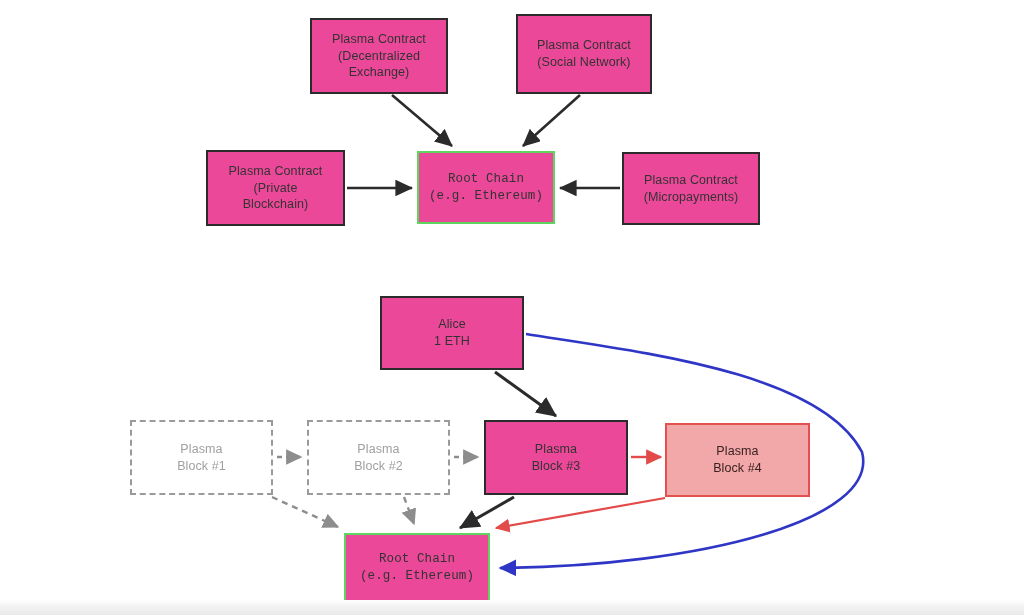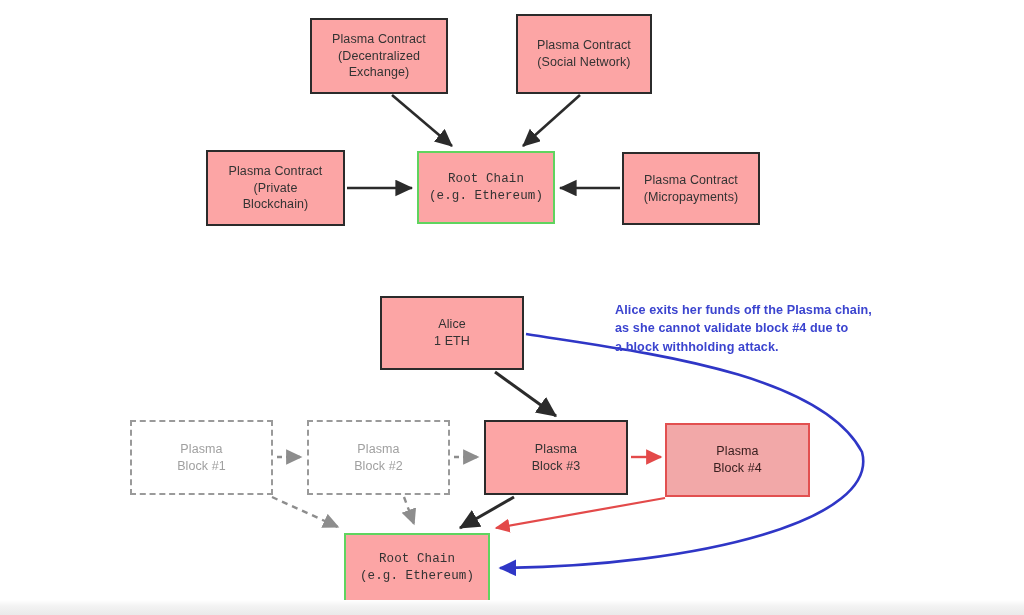--- a/index.html
+++ b/index.html
@@ -6,21 +6,21 @@
   html,body{margin:0;padding:0;background:#ffffff;}
   body{
     width:1024px;height:615px;overflow:hidden;position:relative;
     font-family:"Liberation Sans","DejaVu Sans",sans-serif;
   }
   #stage{position:absolute;left:0;top:0;width:1024px;height:615px;background:#fff;}
   svg#wires{position:absolute;left:0;top:0;width:1024px;height:615px;}
   .node{
     position:absolute;box-sizing:border-box;display:flex;
     align-items:center;justify-content:center;text-align:center;
-    font-size:12.5px;line-height:1.35;color:#333;background:#fca5a5;
+    font-size:12.5px;line-height:1.35;color:#333;background:#ec4899;
     letter-spacing:.1px;
   }
   .node .lbl{display:block;padding:0 4px;}
   .solid-black{border:2.5px solid #2b2b2b;}
   .green-box{border:2.5px solid #5fd45f;font-family:Liberation Mono, monospace;}
   .dashed-box{border:2px dashed #9a9a9a;color:#a0a0a0;background:transparent;}
   .red-box{border:2.5px solid #e25050;background:#f2a8a8;color:#3a2020;}
   .annot{
     position:absolute;color:#3b44cf;font-size:12.6px;line-height:1.45;
     font-weight:700;letter-spacing:.1px;white-space:pre-line;text-align:left;
@@ -121,18 +121,15 @@
   <div class="node red-box" style="left:665px;top:423px;width:145px;height:74px;">
     <span class="lbl" style="white-space:pre-line;">Plasma
 Block #4</span>
   </div>
 
   <div class="node green-box" style="left:344px;top:533px;width:146px;height:70px;">
     <span class="lbl" style="white-space:pre-line;">Root Chain
 (e.g. Ethereum)</span>
   </div>
 
-  <div class="annot" style="left:615px;top:301px;width:272px;">Alice exits her funds off the Plasma chain,
-as she cannot validate block #4 due to
-a block withholding attack.</div>
 
   <div class="bottom-strip"></div>
 </div>
 
 </body></html>

